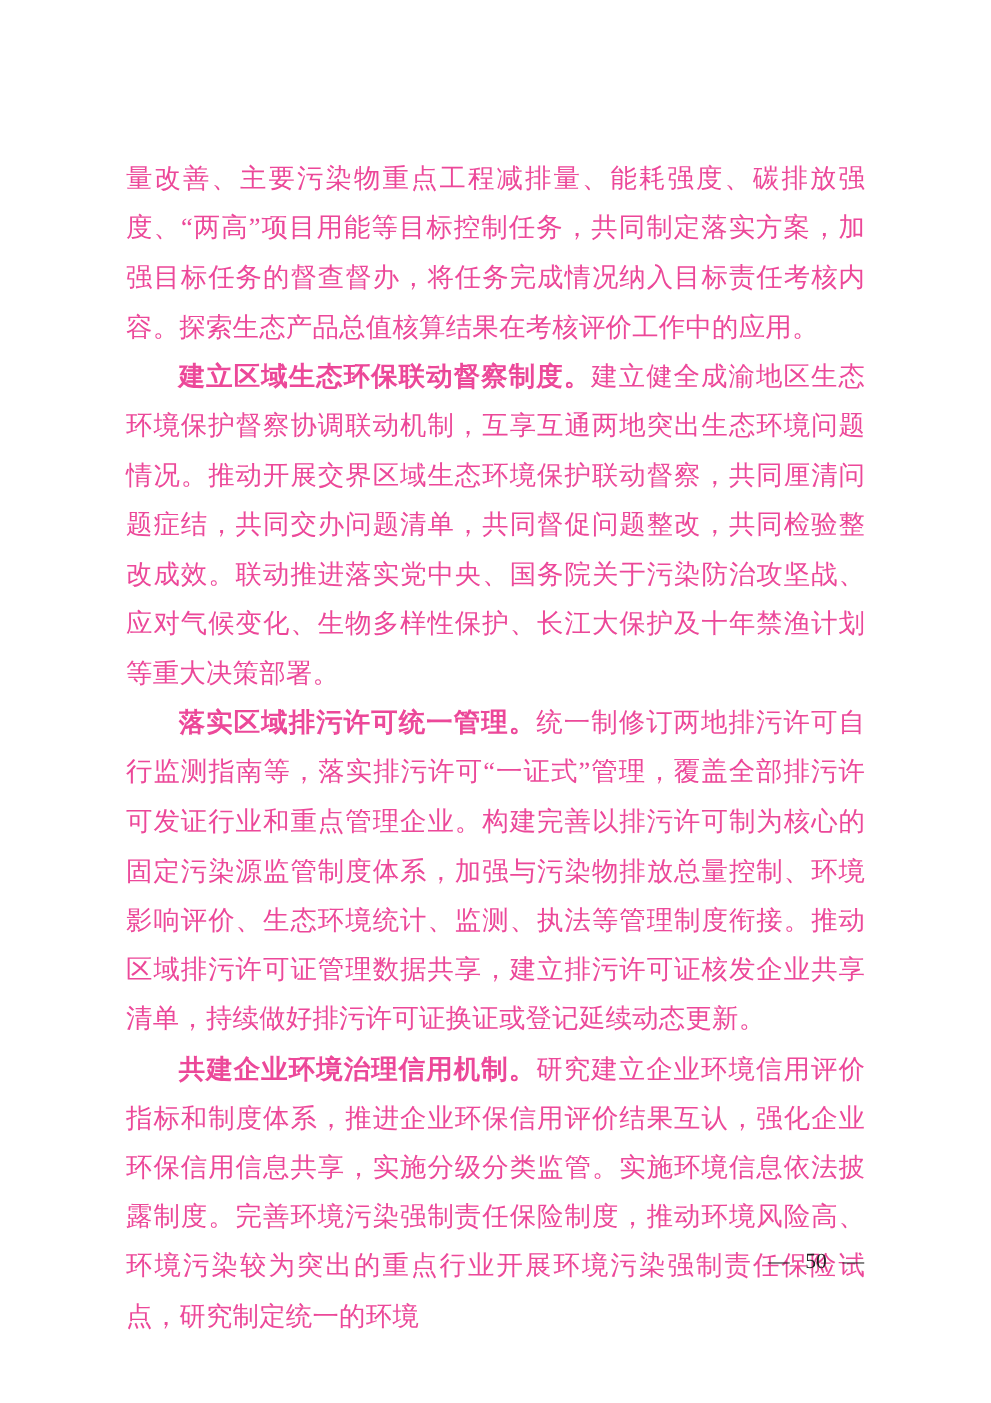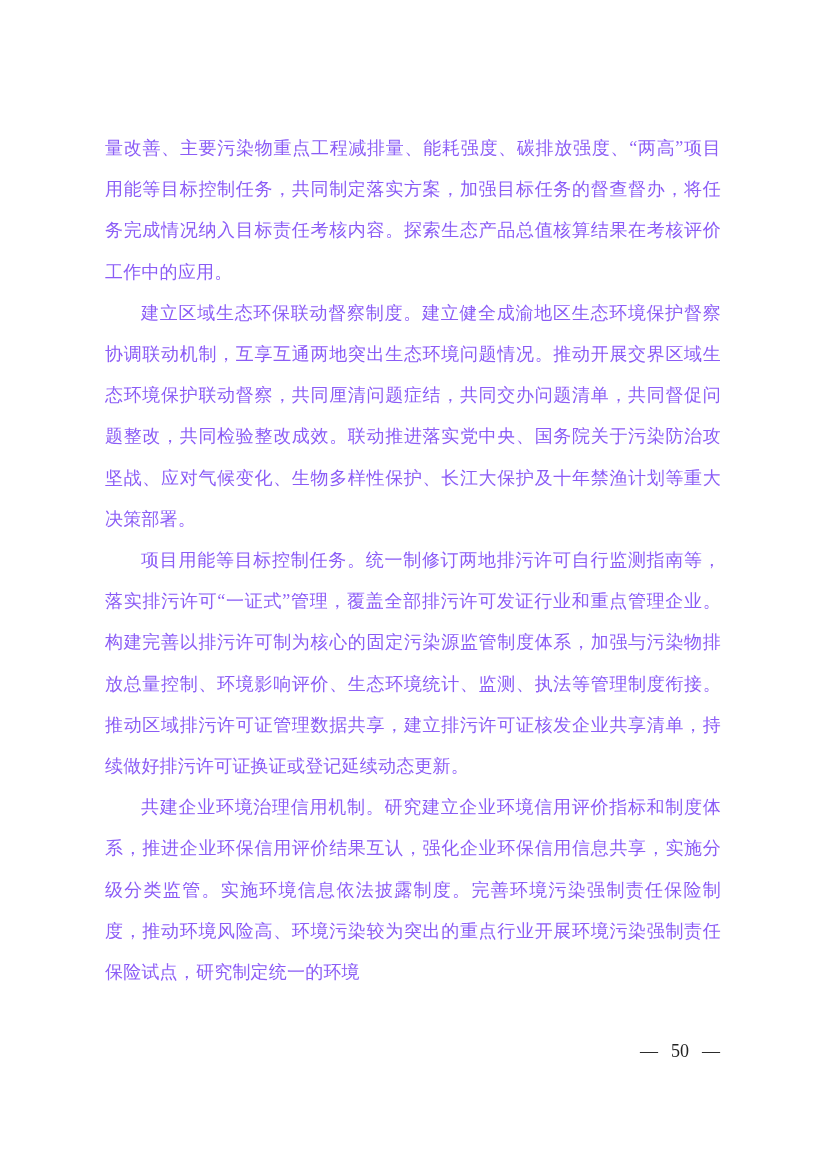--- a/index.html
+++ b/index.html
@@ -21,33 +21,33 @@
   }
   .text-block {
     position: absolute;
     left: 105px;
     top: 128px;
     width: 616px;
   }
   p.para {
     margin: 0;
     padding: 0;
-    font-size: 18px;
+    font-size: 22px;
     line-height: 41.2px;
-    color: #8b5cf6;
+    color: #ec4899;
     text-align: justify;
     text-align-last: left;
     text-justify: inter-character;
     letter-spacing: 0.2px;
   }
   p.para.indent {
     text-indent: 2em;
   }
   .lead {
-    font-weight: normal;
+    font-weight: bold;
   }
   .page-footer {
     position: absolute;
     top: 1040px;
     right: 106px;
     display: flex;
     align-items: center;
     gap: 13px;
     font-size: 18px;
     line-height: 22px;
@@ -62,21 +62,21 @@
 <body>
 
 <div class="page">
 
   <div class="text-block">
 
     <p class="para"><span class="lead"></span><span>量改善、主要污染物重点工程减排量、能耗强度、碳排放强度、“两高”项目用能等目标控制任务，共同制定落实方案，加强目标任务的督查督办，将任务完成情况纳入目标责任考核内容。探索生态产品总值核算结果在考核评价工作中的应用。</span></p>
 
     <p class="para indent"><span class="lead">建立区域生态环保联动督察制度。</span><span>建立健全成渝地区生态环境保护督察协调联动机制，互享互通两地突出生态环境问题情况。推动开展交界区域生态环境保护联动督察，共同厘清问题症结，共同交办问题清单，共同督促问题整改，共同检验整改成效。联动推进落实党中央、国务院关于污染防治攻坚战、应对气候变化、生物多样性保护、长江大保护及十年禁渔计划等重大决策部署。</span></p>
 
-    <p class="para indent"><span class="lead">项目用能等目标控制任务。</span><span>统一制修订两地排污许可自行监测指南等，落实排污许可“一证式”管理，覆盖全部排污许可发证行业和重点管理企业。构建完善以排污许可制为核心的固定污染源监管制度体系，加强与污染物排放总量控制、环境影响评价、生态环境统计、监测、执法等管理制度衔接。推动区域排污许可证管理数据共享，建立排污许可证核发企业共享清单，持续做好排污许可证换证或登记延续动态更新。</span></p>
+    <p class="para indent"><span class="lead">落实区域排污许可统一管理。</span><span>统一制修订两地排污许可自行监测指南等，落实排污许可“一证式”管理，覆盖全部排污许可发证行业和重点管理企业。构建完善以排污许可制为核心的固定污染源监管制度体系，加强与污染物排放总量控制、环境影响评价、生态环境统计、监测、执法等管理制度衔接。推动区域排污许可证管理数据共享，建立排污许可证核发企业共享清单，持续做好排污许可证换证或登记延续动态更新。</span></p>
 
     <p class="para indent"><span class="lead">共建企业环境治理信用机制。</span><span>研究建立企业环境信用评价指标和制度体系，推进企业环保信用评价结果互认，强化企业环保信用信息共享，实施分级分类监管。实施环境信息依法披露制度。完善环境污染强制责任保险制度，推动环境风险高、环境污染较为突出的重点行业开展环境污染强制责任保险试点，研究制定统一的环境</span></p>
 
   </div>
 
   <div class="page-footer">
     <span class="dash">—</span>
     <span class="num">50</span>
     <span class="dash">—</span>
   </div>

